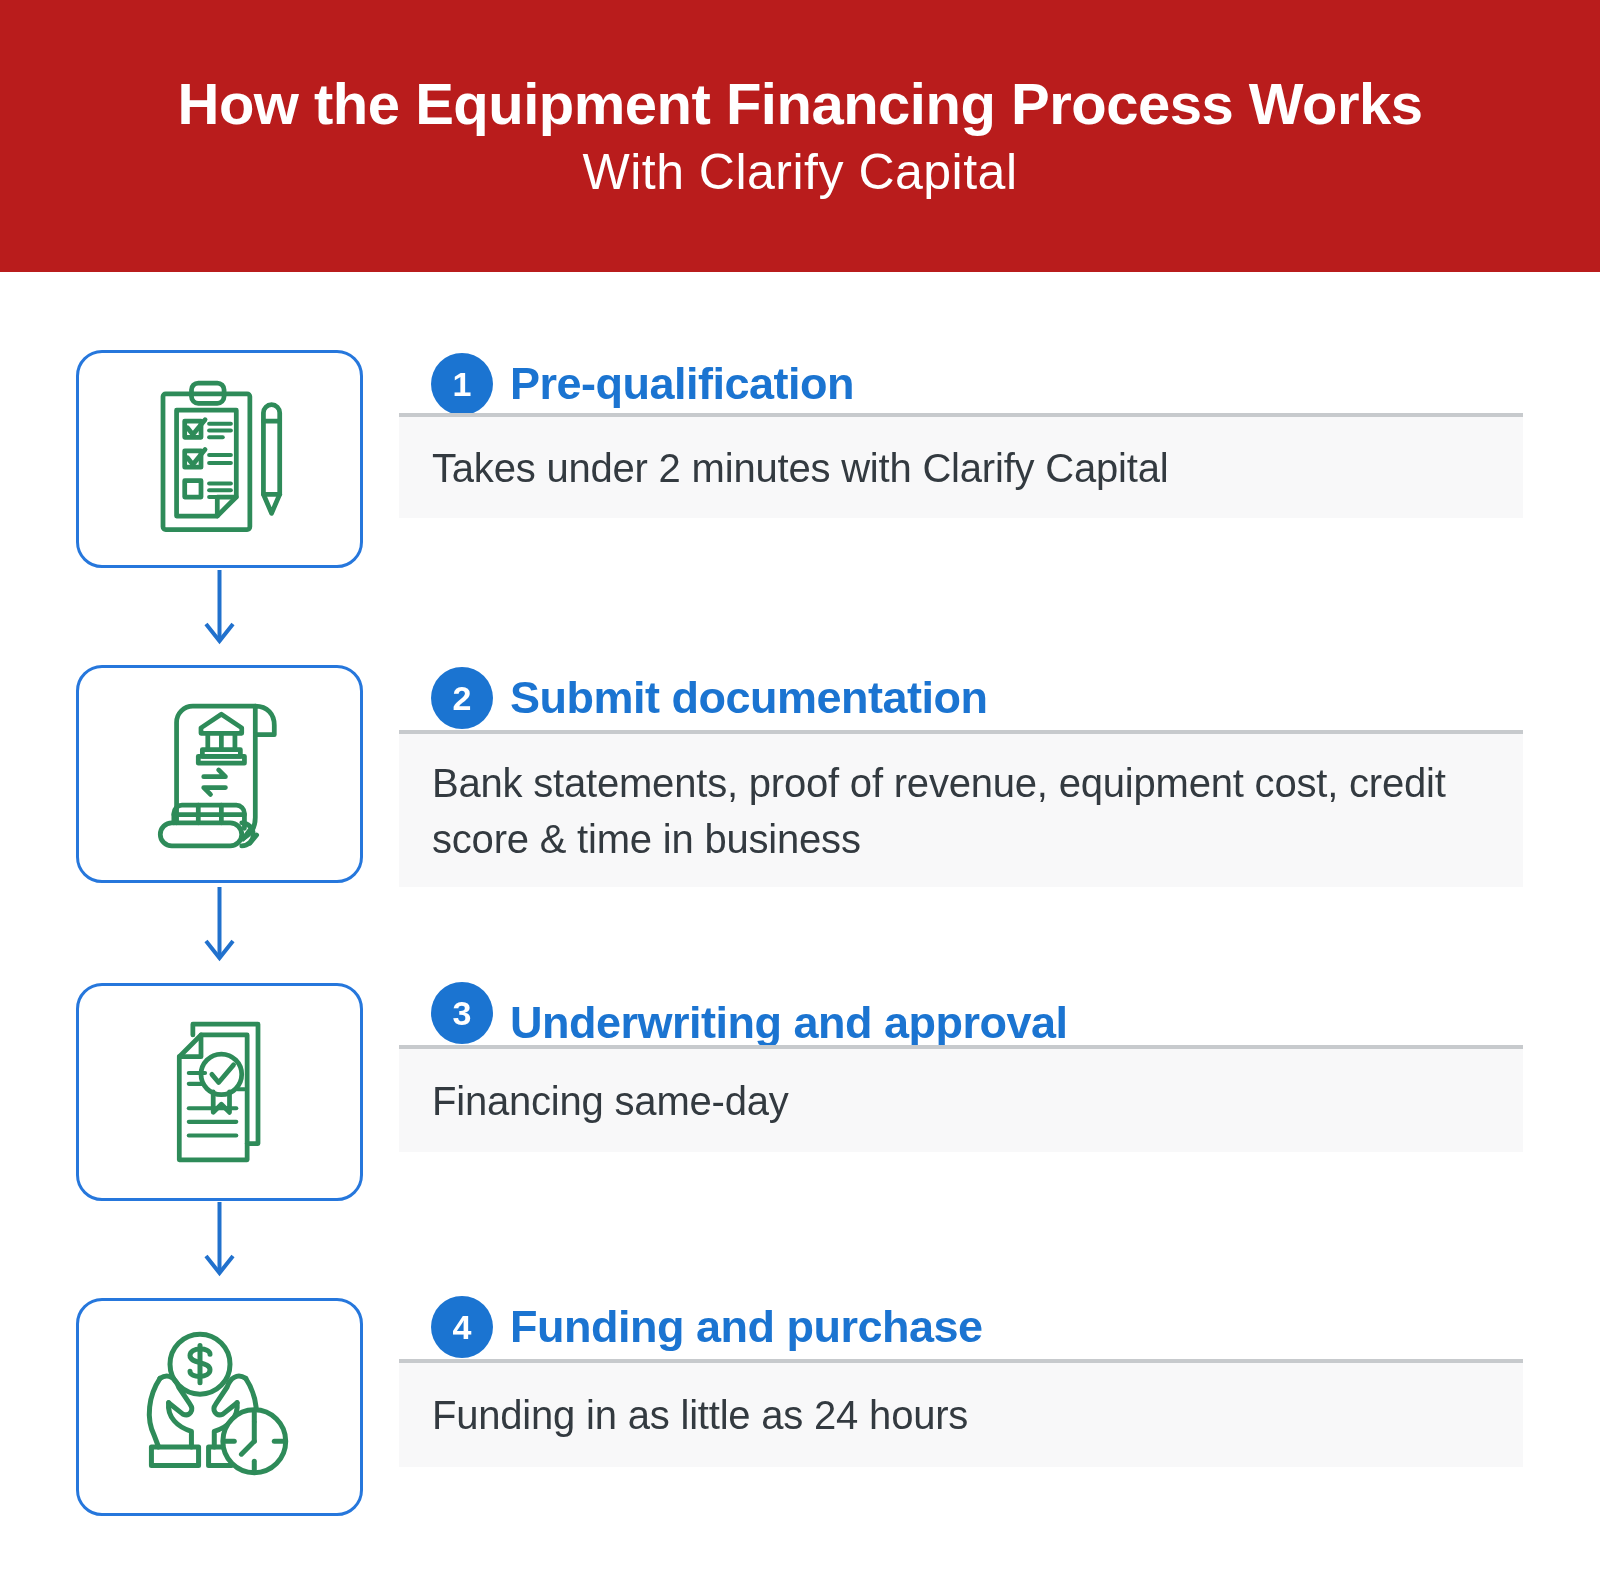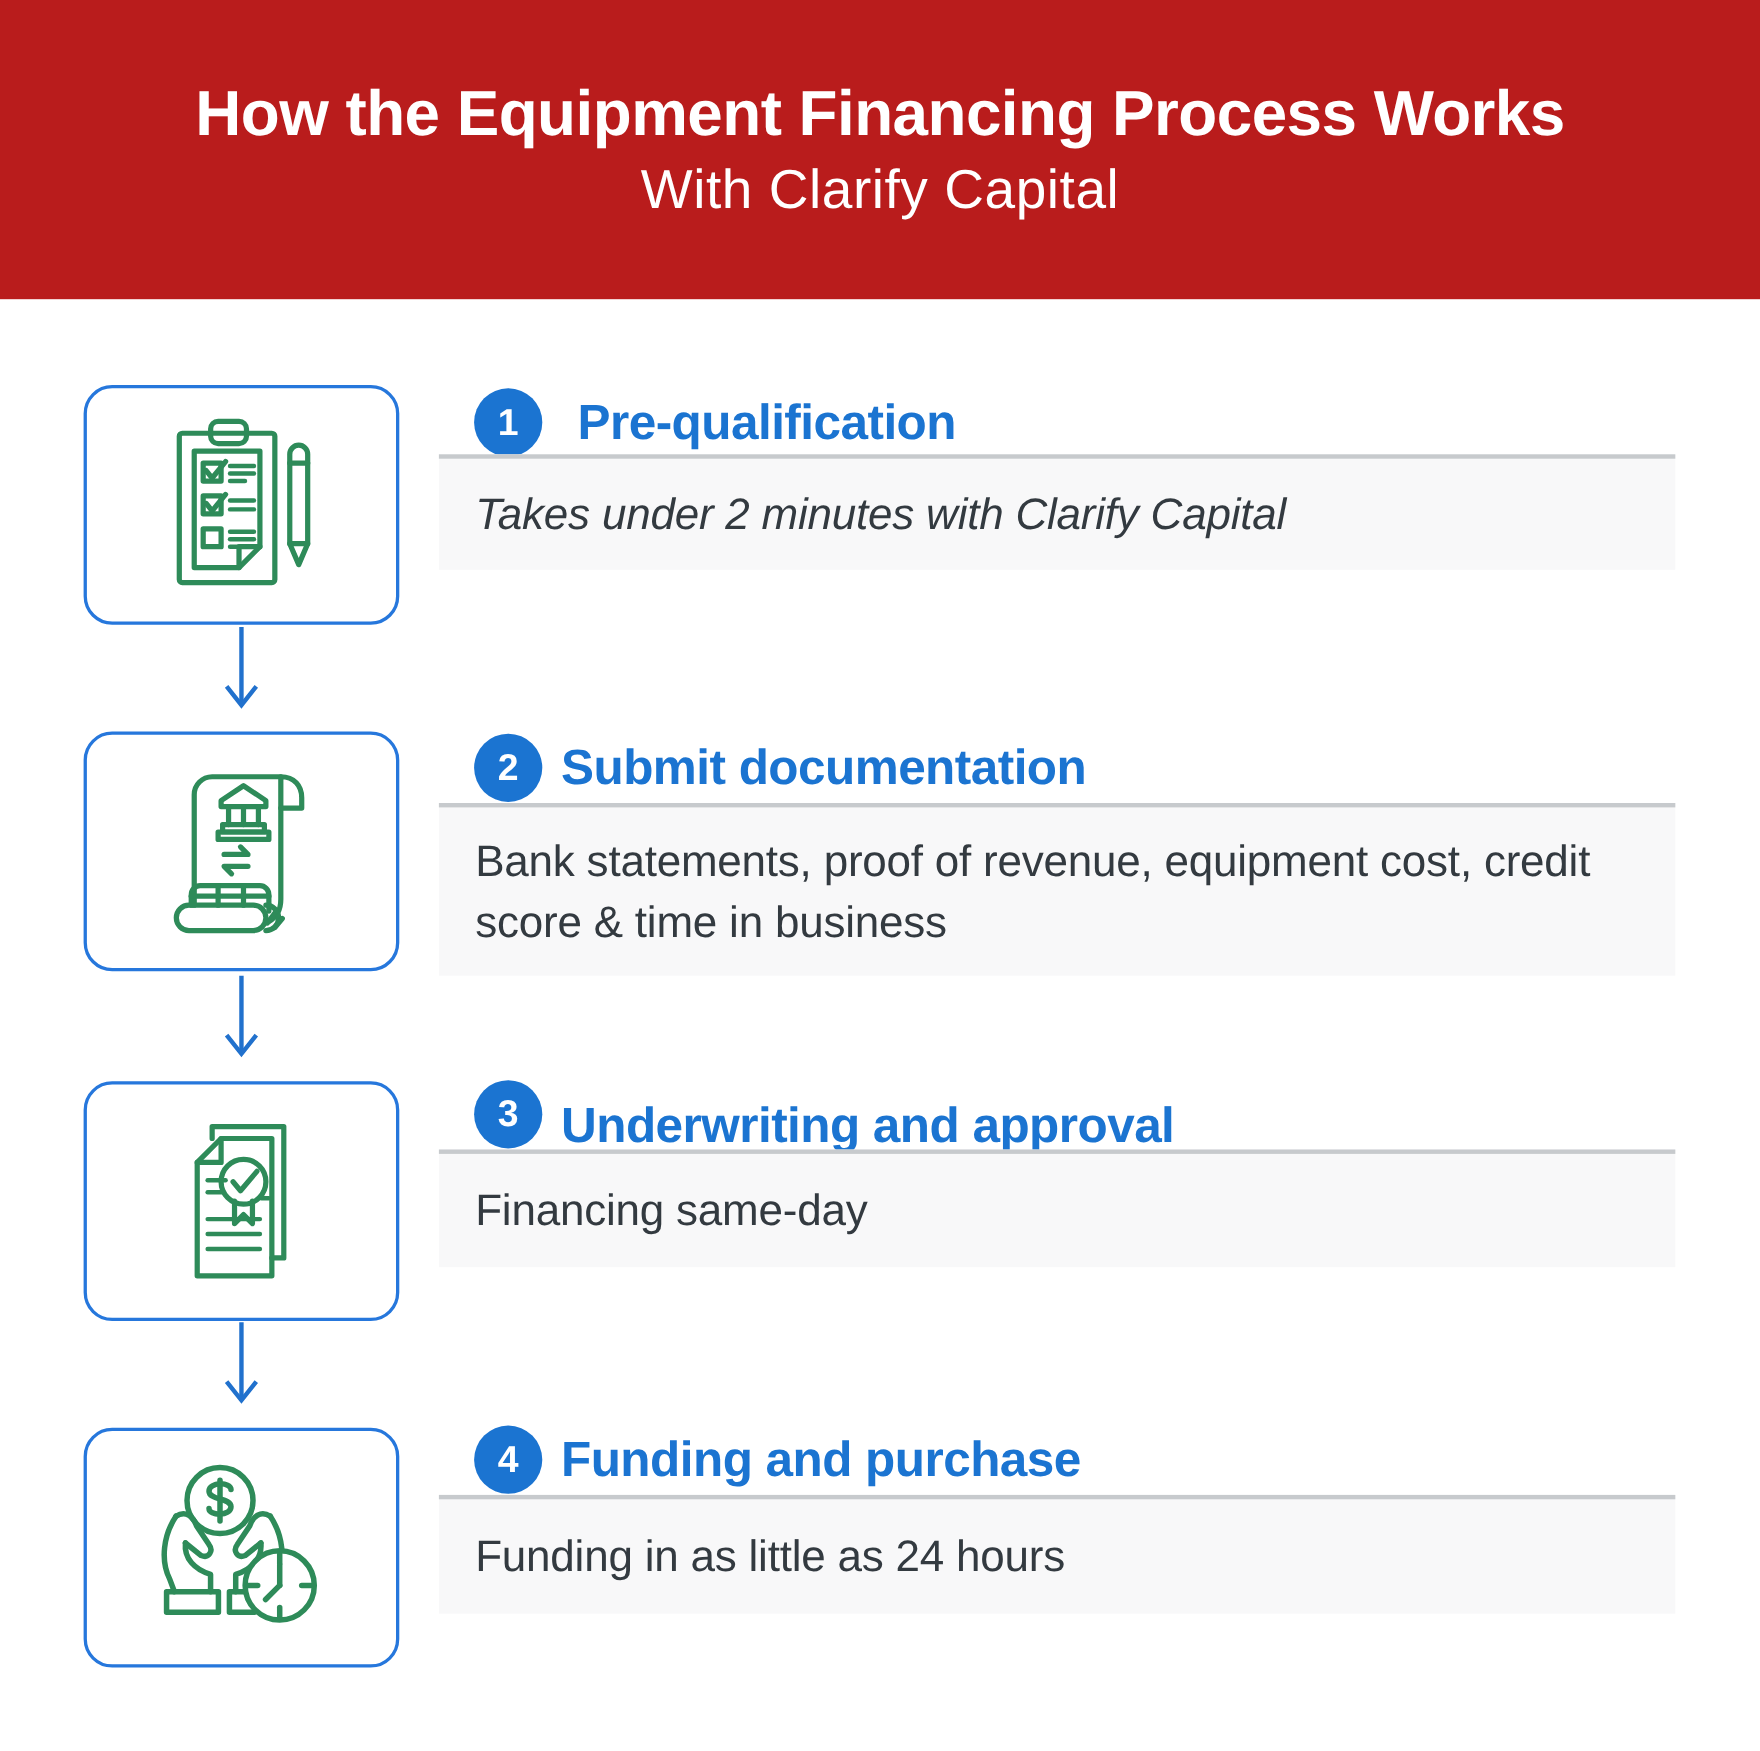--- a/index.html
+++ b/index.html
@@ -98,22 +98,22 @@
       <g class="g">
         <path d="M102 26 a6 6 0 0 1 12 0 V86 L108 100 L102 86 Z"></path>
         <line x1="102" y1="86" x2="114" y2="86"></line>
         <line x1="102" y1="32" x2="114" y2="32"></line>
       </g>
     </svg>
   </div>
   <div class="badge" style="top:353px;">
     <span>1</span>
   </div>
-  <div class="step-title" style="top:353px;margin-left:15px;">Pre-qualification</div>
-  <div class="panel" style="top:413px;height:105px;font-style:italic;">
+  <div class="step-title" style="top:353px;">Pre-qualification</div>
+  <div class="panel" style="top:413px;height:105px;">
     <div class="panel-text">Takes under 2 minutes with Clarify Capital</div>
   </div>
 
   <svg class="flow-arrow" style="top:568px;" viewBox="0 0 45 90">
     <path d="M22.5 2 V72"></path>
     <path d="M9 56 L22.5 73 L36 56"></path>
   </svg>
 
   <div class="icon-box" style="top:665px;">
     <svg width="190" height="168" viewBox="0 0 140 120">

